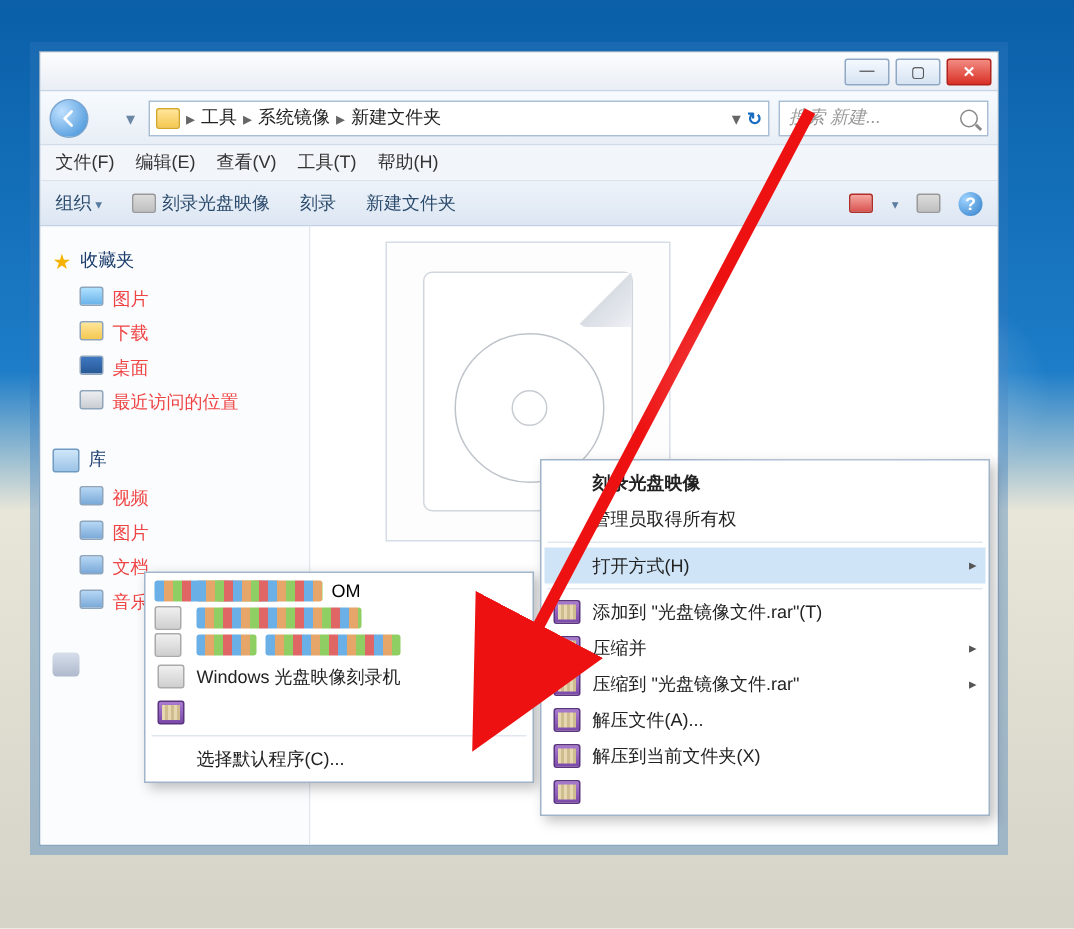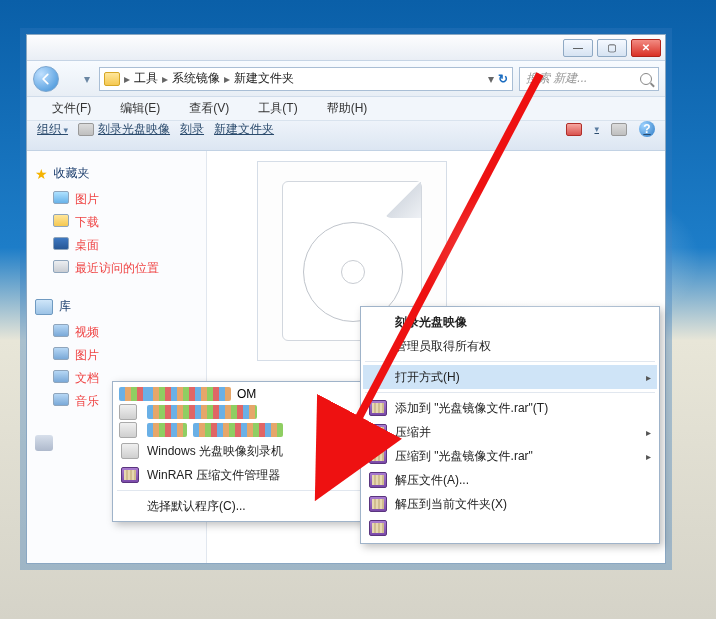--- a/index.html
+++ b/index.html
@@ -22,23 +22,23 @@
   .foldericon { width:16px; height:14px; background: linear-gradient(#ffe69a,#f5c851); border:1px solid #d6a726; border-radius:2px; position:relative; }
   .crumb { color:#222; }
   .sep { color:#666; }
   .addr .tail { margin-left:auto; display:flex; gap:4px; align-items:center; color:#666;}
   .refresh { color:#1a6cc0; font-weight:bold; }
   .search { width: 140px; height: 24px; border:1px solid #a9bed5; background:#fff; display:flex; align-items:center; padding:0 6px; color:#999; font-style: italic; gap:4px;}
   .search .mag { width:12px;height:12px;border:1.5px solid #888;border-radius:50%;position:relative;}
   .search .mag::after{content:"";position:absolute;width:5px;height:1.5px;background:#888;right:-4px;bottom:-2px;transform:rotate(45deg);}
 
   .menubar { height: 24px; display:flex; align-items:center; gap:14px; padding:0 10px; background:#f2f6fb; border-bottom:1px solid #d9e3ee; color:#333;}
-  .menubar span { cursor:default;margin-left:15px; }
-
-  .toolbar { height: 30px; display:flex; align-items:flex-start; padding:0 10px; gap:10px; background: linear-gradient(#eef3fa,#dce6f2); border-bottom:1px solid #c2d2e4; color:#2b4b6d;text-decoration:underline;}
+  .menubar span { cursor:default; }
+
+  .toolbar { height: 30px; display:flex; align-items:center; padding:0 10px; gap:20px; background: linear-gradient(#eef3fa,#dce6f2); border-bottom:1px solid #c2d2e4; color:#2b4b6d;}
   .toolbar .dropdown::after { content:" ▾"; color:#5a7ca0; font-size:9px;}
   .toolbar .right { margin-left:auto; display:flex; gap:12px; align-items:center; color:#445b74;}
   .toolbar .ico { width:16px;height:13px; background:linear-gradient(#9cc96a,#5fa638); border:1px solid #467e27; border-radius:2px; position:relative; }
   .toolbar .ico.red { background:linear-gradient(#f6a6a0,#d9534f); border-color:#b02e29; }
   .toolbar .ico.grey { background:linear-gradient(#dcdcdc,#bfbfbf); border-color:#999; }
 
   .body { display:flex; height: calc(100% - 26px - 36px - 24px - 30px); }
   .sidebar { width: 180px; border-right:1px solid #e1e7ef; padding:8px 6px; background:#fbfcfe; overflow:hidden;}
   .sidehdr { display:flex; align-items:center; gap:6px; color:#1a3c6c; margin:6px 2px; }
   .sidehdr .star { color:#f5b301; font-size:14px; }
@@ -68,21 +68,21 @@
   .ctx .row.submenu::after { content:"▸"; position:absolute; right:6px; color:#555; font-size:10px;}
   .ctx .row.hl { background:#cfe4f7; }
   .ctx .row.bold { font-weight:bold; }
   .ctx hr { border:none; border-top:1px solid #e1e7ef; margin:3px 2px; }
   .ctx .ic { position:absolute; left:6px; width:18px; height:16px; }
   .ctx .ic.winrar { background: linear-gradient(#a97bd0,#7b4aa9); border:1px solid #5a347e; border-radius:2px; position:absolute; }
   .ctx .ic.winrar::after{content:"";position:absolute;inset:2px;background:repeating-linear-gradient(90deg,#e6d7b0 0 2px,#d0bd8f 2px 4px);}
   .ctx .ic.pix { background: repeating-linear-gradient(90deg,#5aa9e6 0 3px,#e06666 3px 6px,#8fce62 6px 9px);}
   .ctx .ic.gen { background: linear-gradient(#f0f0f0,#cfcfcf); border:1px solid #aaa; border-radius:2px;}
 
-  .ctx1 { left: 112px; top: 381px; width: 260px; }
+  .ctx1 { left: 96px; top: 381px; width: 260px; }
   .ctx1 .pixblock { display:flex; align-items:center; gap:6px; padding:2px 8px 2px 32px; }
   .ctx1 .pixblock .pix { width:84px; height:14px; background: repeating-linear-gradient(90deg,#6ab0e6 0 6px,#e6a66a 6px 12px,#8fce62 12px 18px,#e06666 18px 24px); border-radius:2px; filter: blur(.3px);}
   .ctx1 .pixblock .pix.short { width:40px; }
 
   .ctx2 { left: 360px; top: 306px; width: 300px; }
 
   
   .arrow-svg { position:absolute; left:0; top:0; width:716px; height:619px; pointer-events:none; }
 </style>
 </head>
@@ -225,21 +225,20 @@
       <span class="ic gen"></span>
       <span class="pix short"></span>
       <span class="pix" style="width:90px"></span>
     </div>
   <div class="row">
       <span class="ic gen"></span>
       <span>Windows 光盘映像刻录机</span>
     </div>
   <div class="row">
       <span class="ic winrar"></span>
-      <span>WinRAR 压缩文件管理器</span>
     </div>
   <hr>
   <div class="row">
       <span>选择默认程序(C)...</span>
     </div>
 </div>
 
 <div class="ctx ctx2">
   <div class="row bold">
       <span>刻录光盘映像</span>

